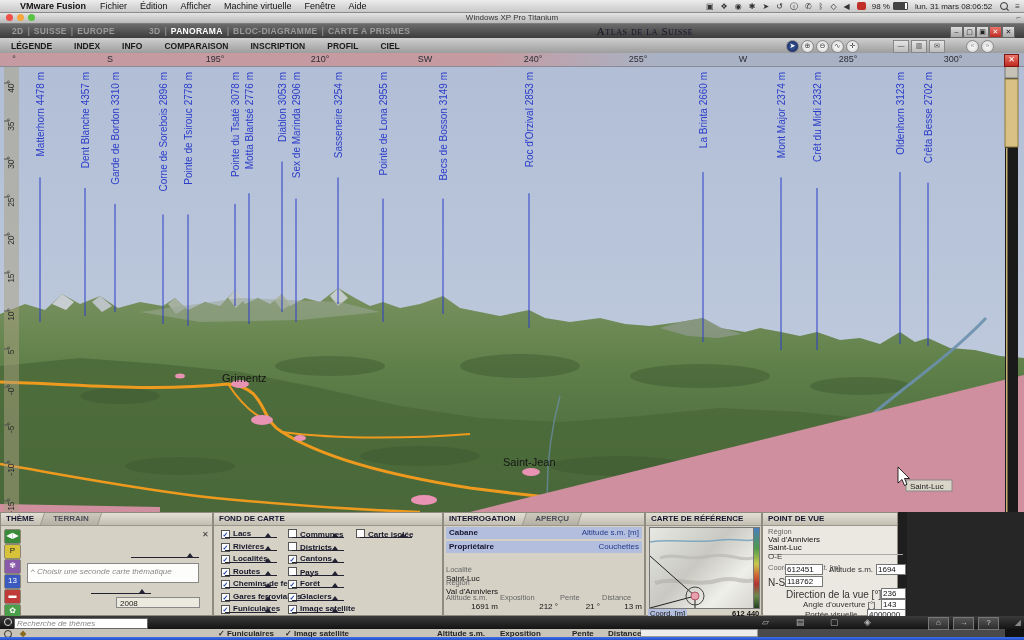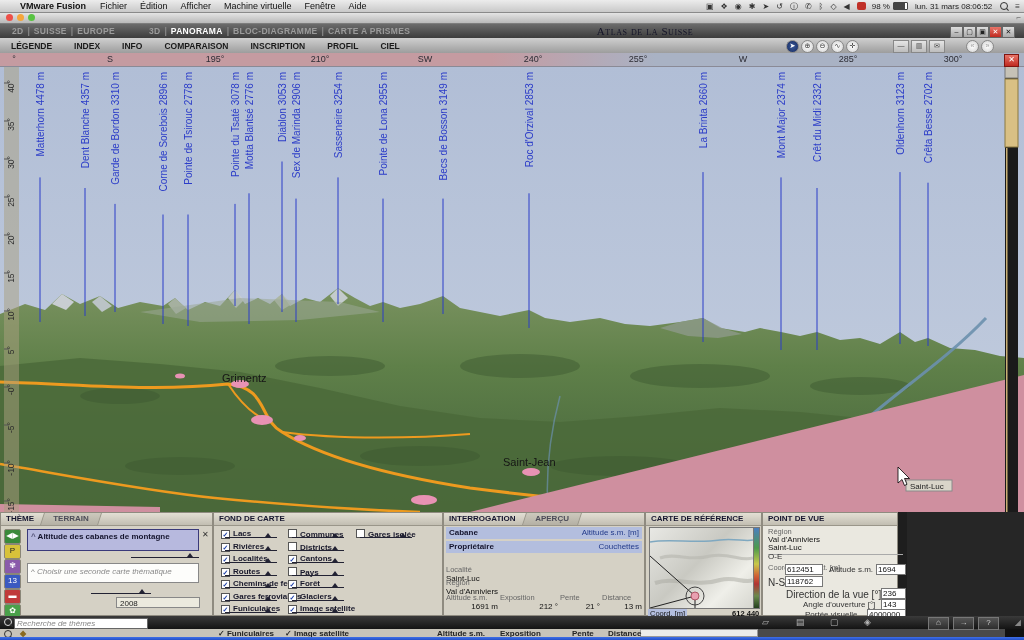--- a/index.html
+++ b/index.html
@@ -102,20 +102,21 @@
       <span style="margin-left:7px">lun. 31 mars 08:06:52</span>
       <span class="lens"></span>
       <span class="sic">≡</span>
     </div>
   </div>
 
   <div id="titlebar" class="abs">
     <span class="tl" style="left:6px;background:#ee5048;"></span>
     <span class="tl" style="left:17px;background:#f5a63c;"></span>
     <span class="tl" style="left:28px;background:#58c342;"></span>
+    <span id="vm-title">Windows XP Pro Titanium</span>
     <span id="tb-grip">⌐</span>
   </div>
 
   <div id="toolbar1" class="abs">
       <span style="width: 8px;"></span>
       <span class="ttab">2D</span>
       <span class="sep">|</span>
       <span class="ttab">SUISSE</span>
       <span class="sep">|</span>
       <span class="ttab">EUROPE</span>
@@ -310,23 +311,20 @@
       <span class="tab2"><span>TERRAIN</span></span>
     </div>
     <div id="theme-icons">
         <div class="ticon" style="top: 16px; background: rgb(58, 138, 58);">◀▶</div>
         <div class="ticon" style="top: 31px; background: rgb(216, 194, 58); color: rgb(34, 34, 34);">P</div>
         <div class="ticon" style="top: 46px; background: rgb(138, 90, 170);">✾</div>
         <div class="ticon" style="top: 61px; background: rgb(58, 90, 192);">13</div>
         <div class="ticon" style="top: 76px; background: rgb(192, 58, 58);">▬</div>
         <div class="ticon" style="top: 91px; background: rgb(74, 160, 74);">✿</div>
       </div>
-    <div class="abs" style="left:26px;top:16px;width:172px;height:22px;background:#b7b9de;border:1px solid #3a3a7a;font-size:8px;font-weight:bold;color:#15152e;padding:2px 3px;box-sizing:border-box;">
-      <span style="color:#55557a;">^ </span><span>Altitude des cabanes de montagne</span>
-    </div>
     <div class="abs" style="left:201px;top:17px;font-size:8px;color:#333;">✕</div>
     <div class="abs slider" style="left:130px;top:40px;width:68px;"></div>
     <div class="abs" style="left:26px;top:50px;width:172px;height:20px;background:#fdfdfb;border:1px solid #888;font-size:8px;font-style:italic;color:#8a8a8a;padding:3px 3px;box-sizing:border-box;">
       <span style="color:#777;font-style:normal;">^ </span><span>Choisir une seconde carte thématique</span>
     </div>
     <div class="abs slider" style="left:90px;top:76px;width:60px;"></div>
     <div class="abs" style="left:115px;top:84px;width:84px;height:11px;background:#eceade;border:1px solid #888;font-size:8px;color:#222;padding:1px 3px;box-sizing:border-box;">2008</div>
   </div>
 
   <div class="panel" id="panel-fond" style="left:213px;width:230px;">
@@ -355,21 +353,21 @@
         <div class="chkrow" style="left: 74px; top: 41px;"><span class="box">✓</span><span>Cantons</span></div>
         <div class="slider" style="left: 78px; top: 45px;"></div>
         <div class="chkrow" style="left: 74px; top: 53.5px;"><span class="box"></span><span>Pays</span></div>
         <div class="slider" style="left: 78px; top: 57.5px;"></div>
         <div class="chkrow" style="left: 74px; top: 66px;"><span class="box">✓</span><span>Forêt</span></div>
         <div class="slider" style="left: 78px; top: 70px;"></div>
         <div class="chkrow" style="left: 74px; top: 78.5px;"><span class="box">✓</span><span>Glaciers</span></div>
         <div class="slider" style="left: 78px; top: 82.5px;"></div>
         <div class="chkrow" style="left: 74px; top: 91px;"><span class="box">✓</span><span>Image satellite</span></div>
         <div class="slider" style="left: 78px; top: 95px;"></div>
-        <div class="chkrow" style="left: 142px; top: 16px;"><span class="box"></span><span>Gares isolée</span></div>
+        <div class="chkrow" style="left: 142px; top: 16px;"><span class="box"></span><span>Carte isolée</span></div>
         <div class="slider" style="left: 146px; top: 20px;"></div>
       </div>
   </div>
 
   <div class="panel" id="panel-inter" style="left:443px;width:202px;">
     <div class="phead">
       <span class="tab1">INTERROGATION</span>
       <span class="tab2"><span>APERÇU</span></span>
     </div>
     <div id="inter-rows">

